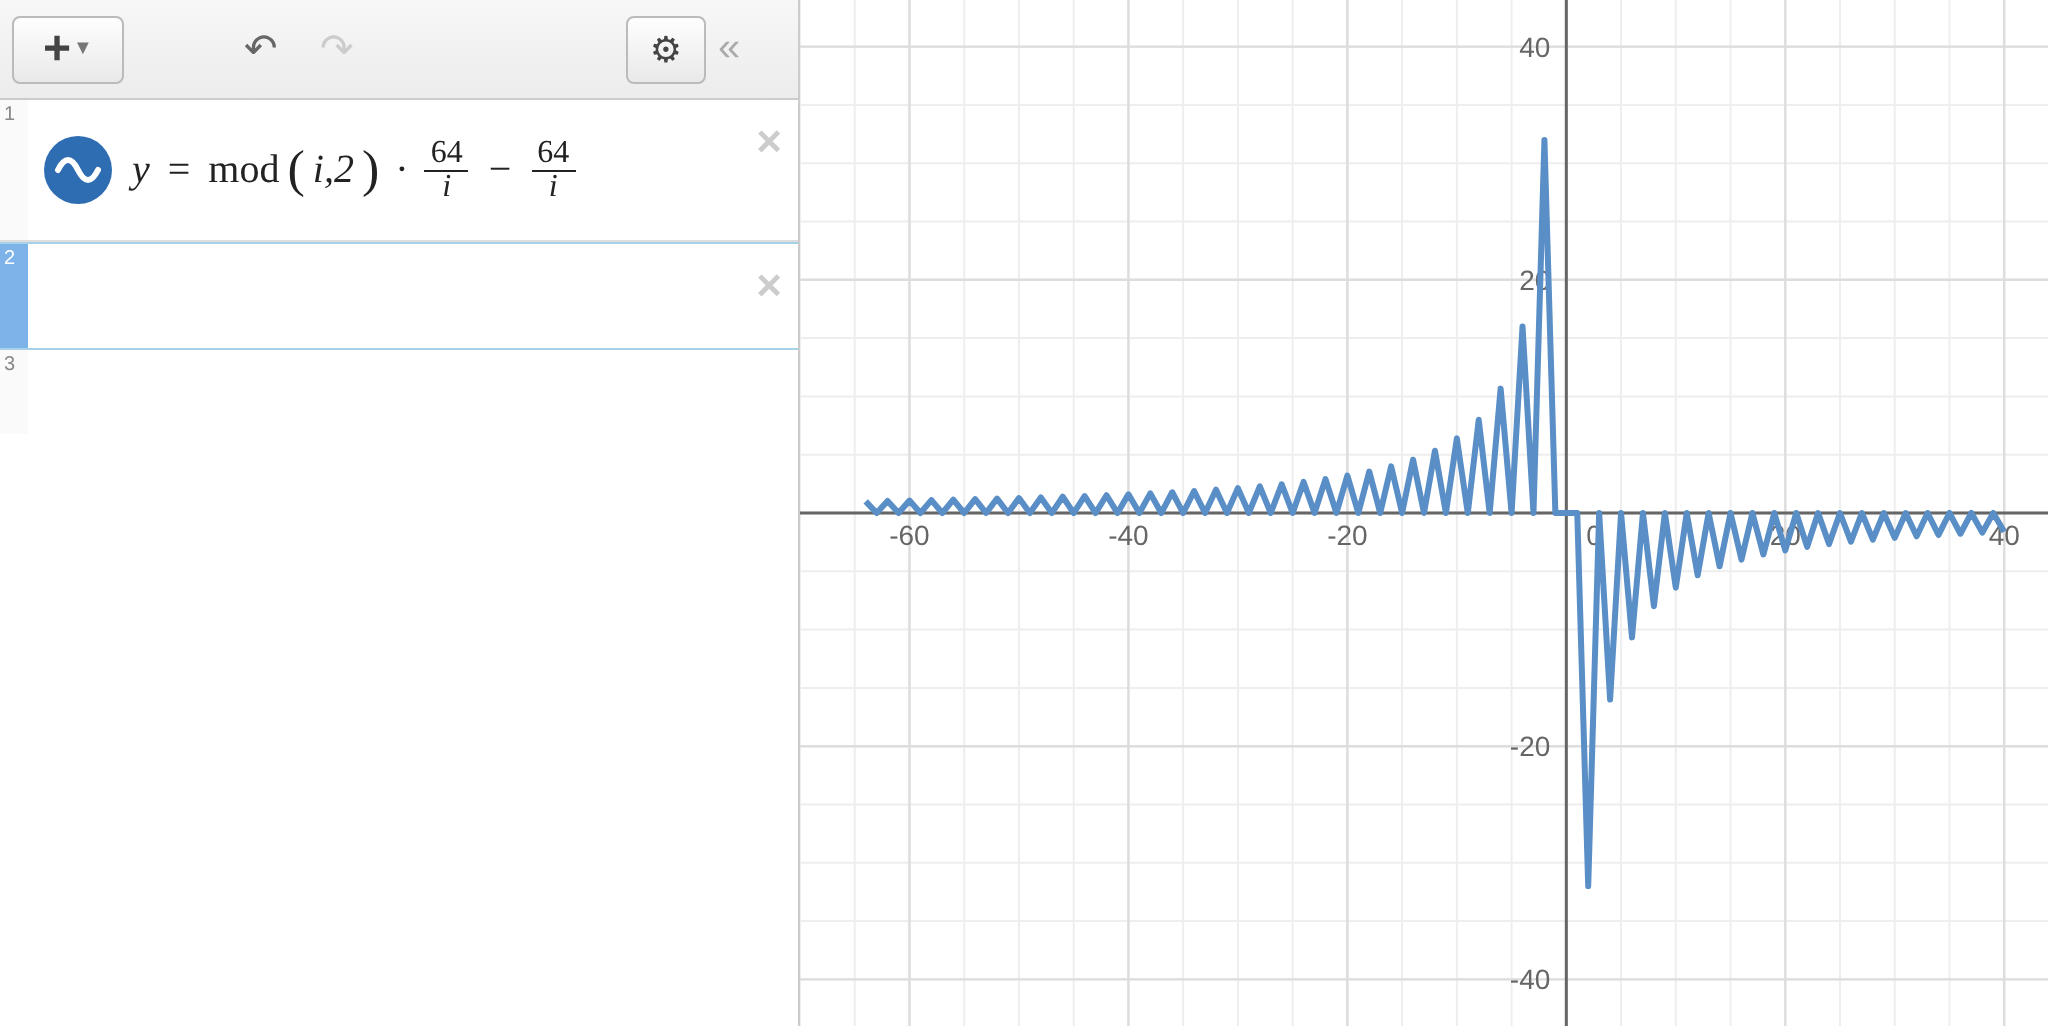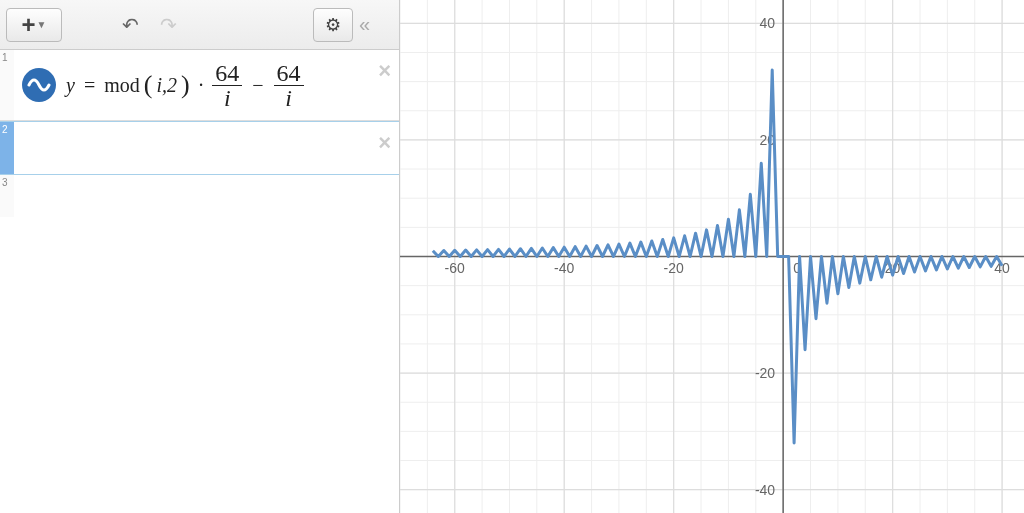--- a/index.html
+++ b/index.html
@@ -22,21 +22,21 @@
   .rows { flex: 1; overflow: auto; }
   .row { display: flex; border-bottom: 1px solid #ddd; position: relative; }
   .row-index { width: 14px; background: #fafafa; font-size: 10px; color: #888; padding: 2px 0 0 2px; }
   .row-index.active { background: #7db3e8; color: #fff; }
   .row-body { flex: 1; display: flex; align-items: center; min-height: 42px; padding: 6px 8px; }
   .row1 .row-body { min-height: 70px; }
   .row-icon { width: 34px; height: 34px; border-radius: 50%; background: #2f6db3; display: flex; align-items: center; justify-content: center; margin-right: 10px; cursor: pointer;}
   .row-icon svg { width: 24px; height: 24px; }
   .expr { font-family: 'Times New Roman', serif; font-size: 20px; font-style: italic; color: #222; display:flex; align-items:center; gap:4px; }
   .expr .rm { font-style: normal; }
-  .frac { display: inline-flex; flex-direction: column; align-items: center; font-style: normal; vertical-align: middle; font-size: 24px; line-height: 1;}
+  .frac { display: inline-flex; flex-direction: column; align-items: center; font-style: normal; vertical-align: middle; font-size: 16px; line-height: 1;}
   .frac .num { border-bottom: 1px solid #222; padding: 0 3px; }
   .frac .den { padding: 0 3px; font-style: italic;}
   .delete-x { position: absolute; right: 8px; top: 8px; font-size: 22px; color: #ccc; cursor: pointer; font-weight: bold;}
   .row2 { border-bottom: 1px solid #a7d0ea; border-top: 1px solid #a7d0ea; background:#fff;}
   .row2 .row-body { min-height: 52px; }
   .row3 { border-bottom: none; }
 
   
   .graph-panel { flex: 1; height: 100%; position: relative; background: #fff; }
   .graph-svg { width: 100%; height: 100%; }

